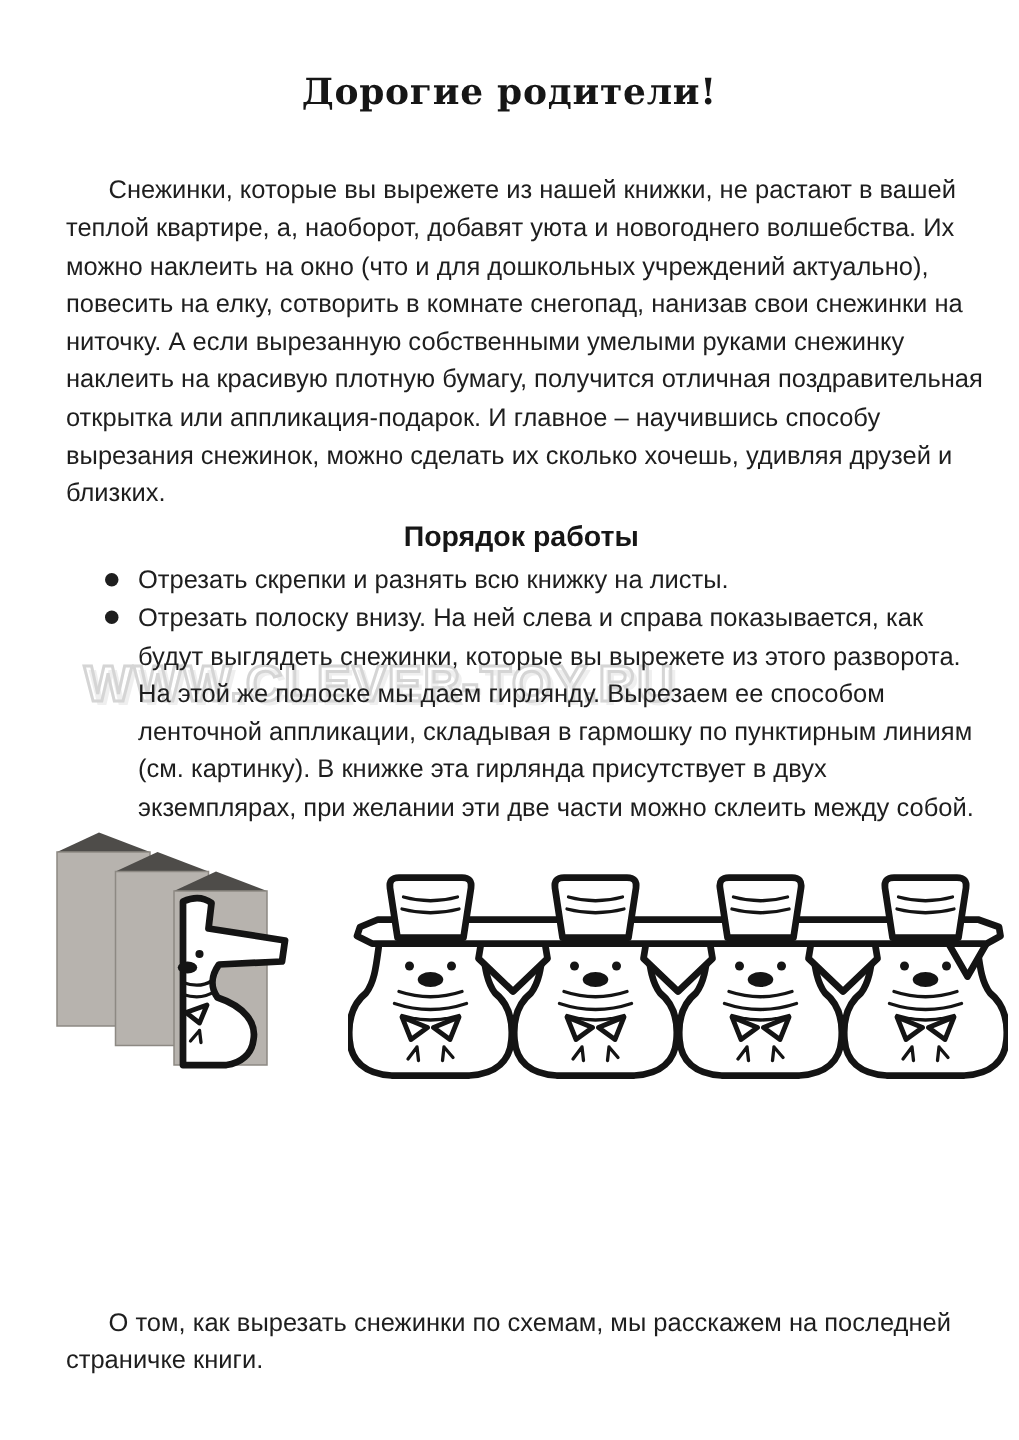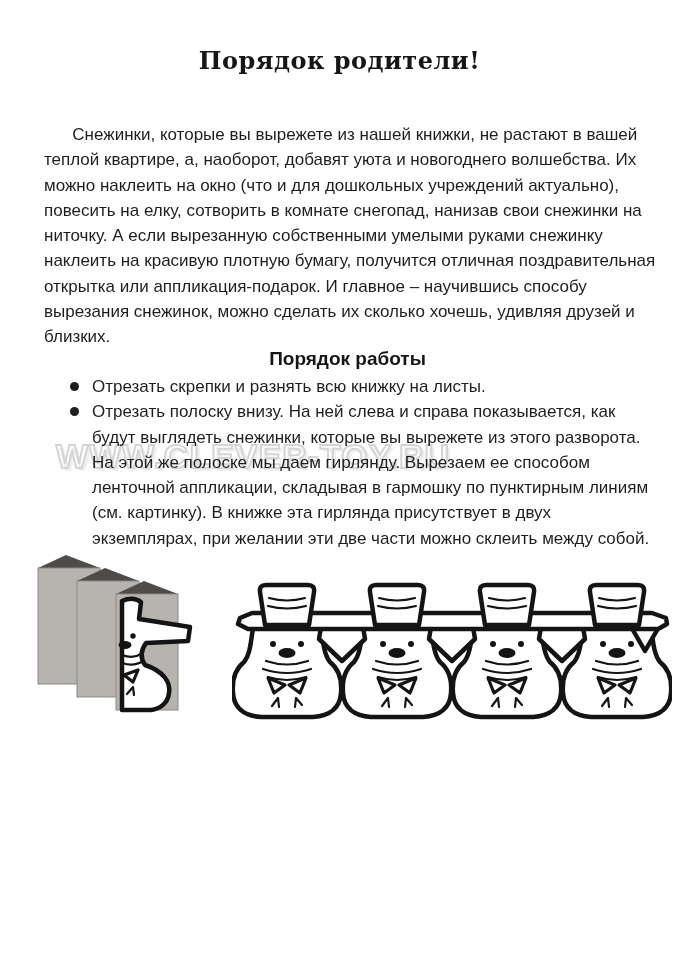--- a/index.html
+++ b/index.html
@@ -14,21 +14,21 @@
   }
   .page-title{
     position:absolute; top:46px; left:0; width:679px; text-align:center;
     font-family:"DejaVu Serif", serif; font-weight:700; font-size:24px;
     letter-spacing:0.5px; margin:0; color:#161616;
   }
   .para{
     position:absolute; left:44px; width:610px;
     font-size:17px; line-height:25.3px; white-space:pre; z-index:2;
   }
-  .p-intro{top:122px;}
+  .p-intro{top:114px;}
   .section-heading{
     position:absolute; top:340px; left:0; width:679px; text-align:center;
     font-size:19px; font-weight:700; margin:8px; color:#161616; z-index:2;
   }
   .bullets{position:absolute; top:374px; left:44px; width:612px; z-index:2;}
   .bullet-row{display:flex; align-items:flex-start;}
   .bullet-dot{
     flex:none; width:9px; height:9px; border-radius:50%;
     background:var(--text); margin:8px 13px 0 26px;
   }
@@ -51,21 +51,21 @@
   .outline{fill:#ffffff; stroke:var(--outline); stroke-width:4.5; stroke-linejoin:round;}
   .outline-thin{fill:#ffffff; stroke:var(--outline); stroke-width:3.2; stroke-linejoin:round;}
   .detail{fill:none; stroke:var(--outline); stroke-width:2.2; stroke-linecap:round;}
   .solid{fill:var(--outline); stroke:none;}
 </style>
 </head>
 <body>
 
 <div class="page">
 
-  <h1 class="page-title">Порядок родители!</h1>
+  <h1 class="page-title">Дорогие родители!</h1>
 
   <div class="para p-intro">      Снежинки, которые вы вырежете из нашей книжки, не растают в вашей
 теплой квартире, а, наоборот, добавят уюта и новогоднего волшебства. Их
 можно наклеить на окно (что и для дошкольных учреждений актуально),
 повесить на елку, сотворить в комнате снегопад, нанизав свои снежинки на
 ниточку. А если вырезанную собственными умелыми руками снежинку
 наклеить на красивую плотную бумагу, получится отличная поздравительная
 открытка или аппликация-подарок. И главное – научившись способу
 вырезания снежинок, можно сделать их сколько хочешь, удивляя друзей и
 близких.</div>
@@ -156,14 +156,16 @@
     </g>
     <g>
       <use href="#sm-top" transform="translate(55,0)"></use>
       <use href="#sm-top" transform="translate(165,0)"></use>
       <use href="#sm-top" transform="translate(275,0)"></use>
       <use href="#sm-top" transform="translate(385,0)"></use>
     </g>
   </svg>
 
 
+  <div class="para p-close2">      О том, как вырезать снежинки по схемам, мы расскажем на последней
+страничке книги.</div>
 
 </div>
 
 </body></html>

